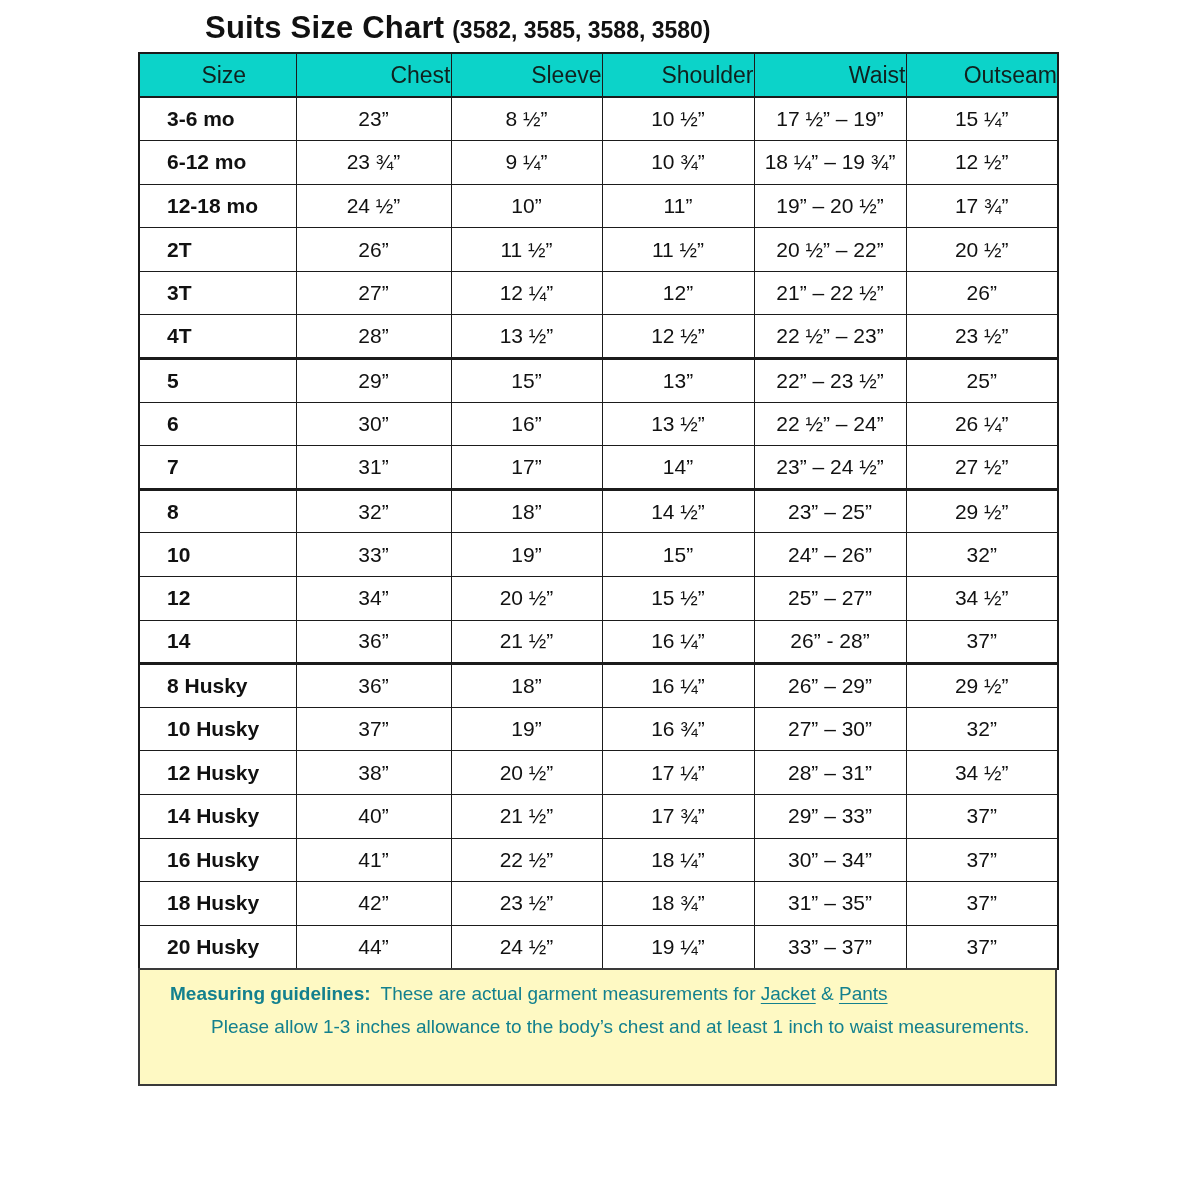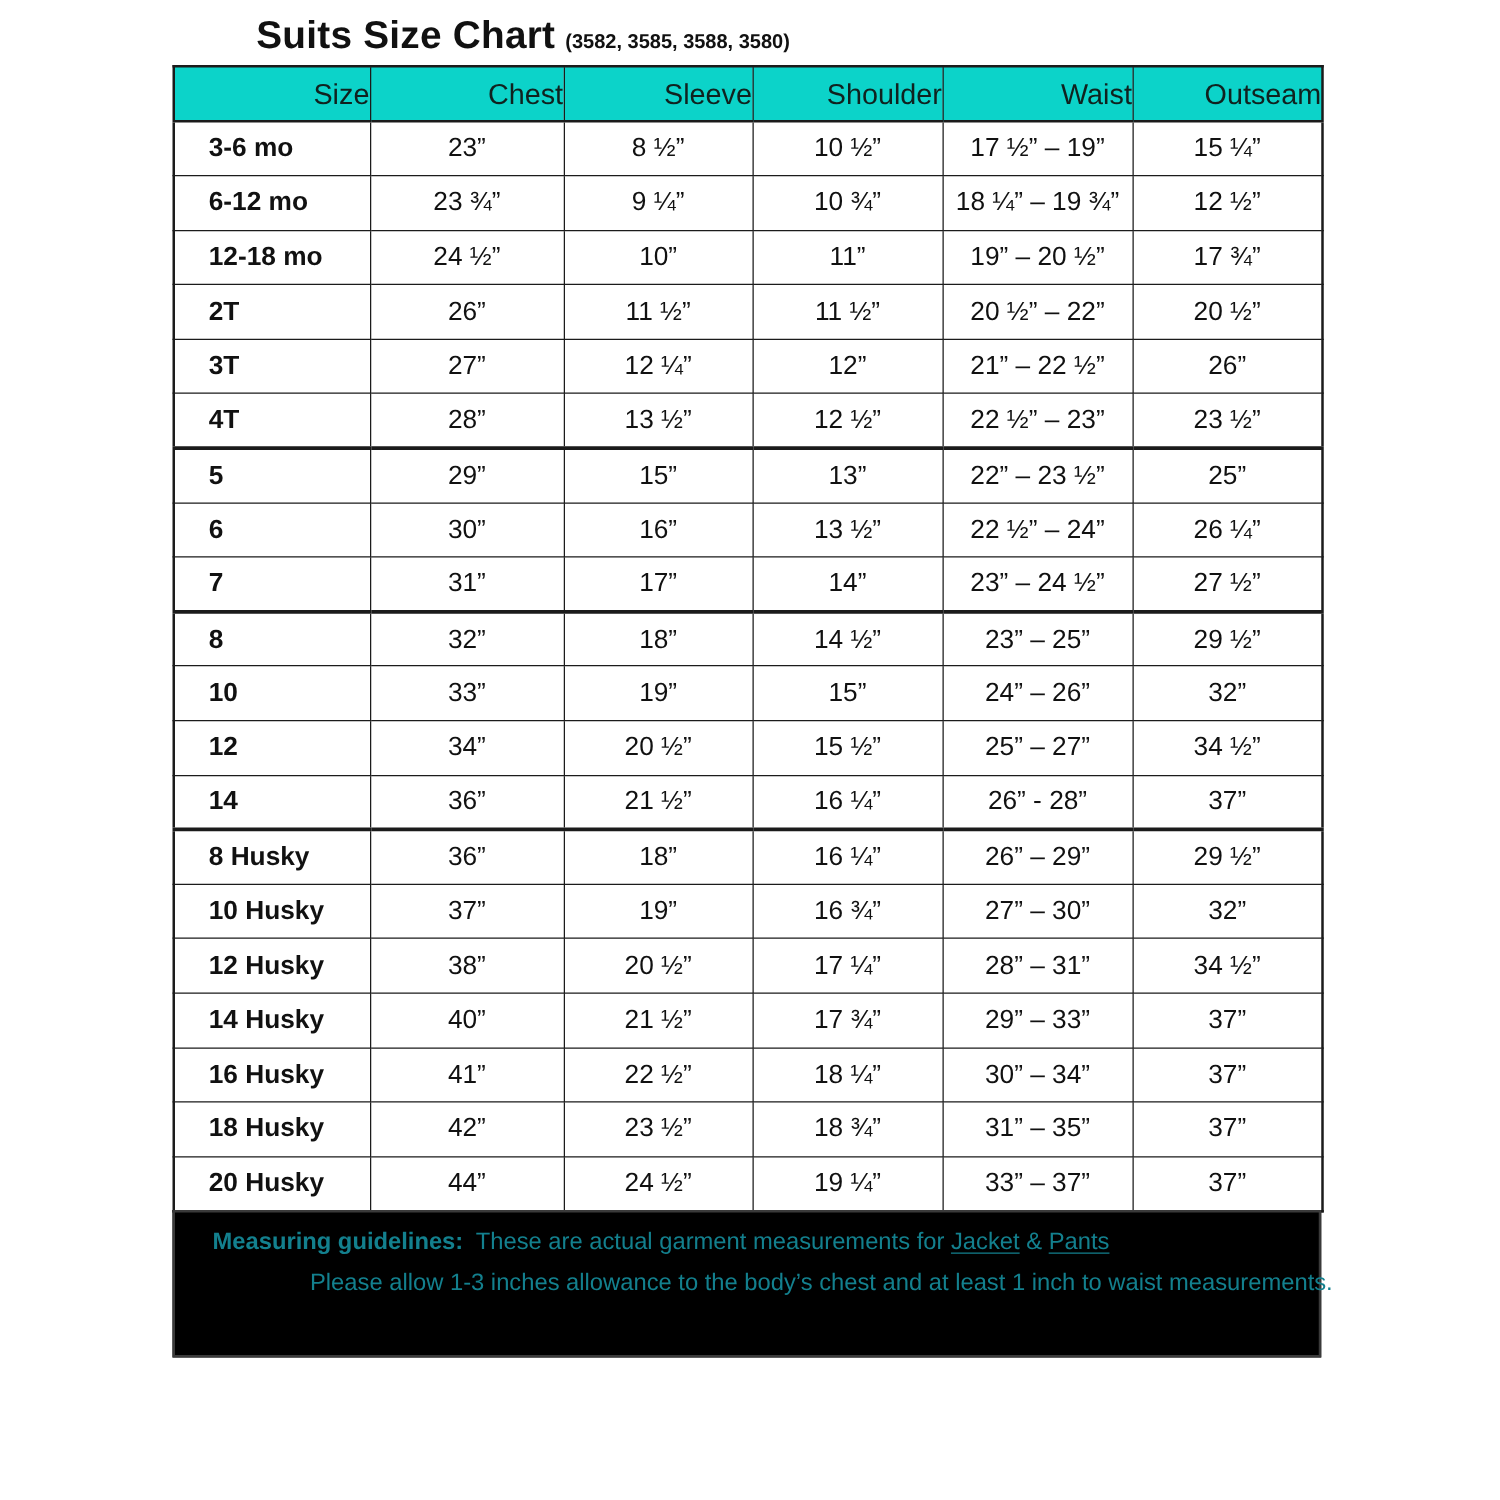--- a/index.html
+++ b/index.html
@@ -17,21 +17,21 @@
     position: relative;
   }
   .page { position: absolute; inset: 0; }
 
   .title-block {
     position: absolute;
     left: 205px; top: 10px;
     white-space: nowrap;
   }
   .title-main  { font-size: 31px; font-weight: bold; letter-spacing: 0.2px; }
-  .title-codes { font-size: 16px; font-weight: bold; margin-left: 8px; }
+  .title-codes { font-size: 23px; font-weight: bold; margin-left: 8px; }
 
   .content {
     position: absolute;
     left: 138px; top: 52px;
     width: 920px;
   }
 
   table.size-table {
     width: 919px;
     border-collapse: collapse;
@@ -50,21 +50,21 @@
     height: 44px;
     font-size: 23px;
     font-weight: normal;
     color: #10221f;
     border: 1.5px solid var(--line-thin);
     border-bottom: 2.5px solid var(--line-thin);
     text-align: right;
     padding: 0;
   }
   .size-table th:first-child {
-    text-align: right;
+    text-align: center;
     padding-left: 12px;
   }
 
   .size-table td {
     height: 43.6px;
     border: 1.5px solid var(--line-thin);
     font-size: 21px;
     text-align: center;
     padding: 0;
     white-space: nowrap;
@@ -74,28 +74,28 @@
     padding-left: 27px;
     font-weight: bold;
   }
   .size-table tr.group-end td { border-bottom: 3px solid var(--line-thin); }
 
   .notes-box {
     margin-top: -2px;
     width: 919px;
     height: 118px;
     border: 2px solid #3a3a3a;
-    background: #000000;
+    background: #fef9c3;
     color: var(--notes-color);
     font-size: 19px;
     padding-top: 13px;
   }
   .notes-line { white-space: nowrap; }
   .notes-line1 { margin-left: 30px; margin-bottom: 11px; }
-  .notes-line2 { margin-left: 108px; margin-bottom: 10px; }
+  .notes-line2 { margin-left: 71px; margin-bottom: 10px; }
   .notes-line3 { margin-left: 110px; }
   .notes-bold { font-weight: bold; margin-right: 10px; }
   .notes-link { text-decoration: underline; text-underline-offset: 3px; }
 </style>
 </head>
 <body>
 
 <div class="page">
 
   <div class="title-block">

